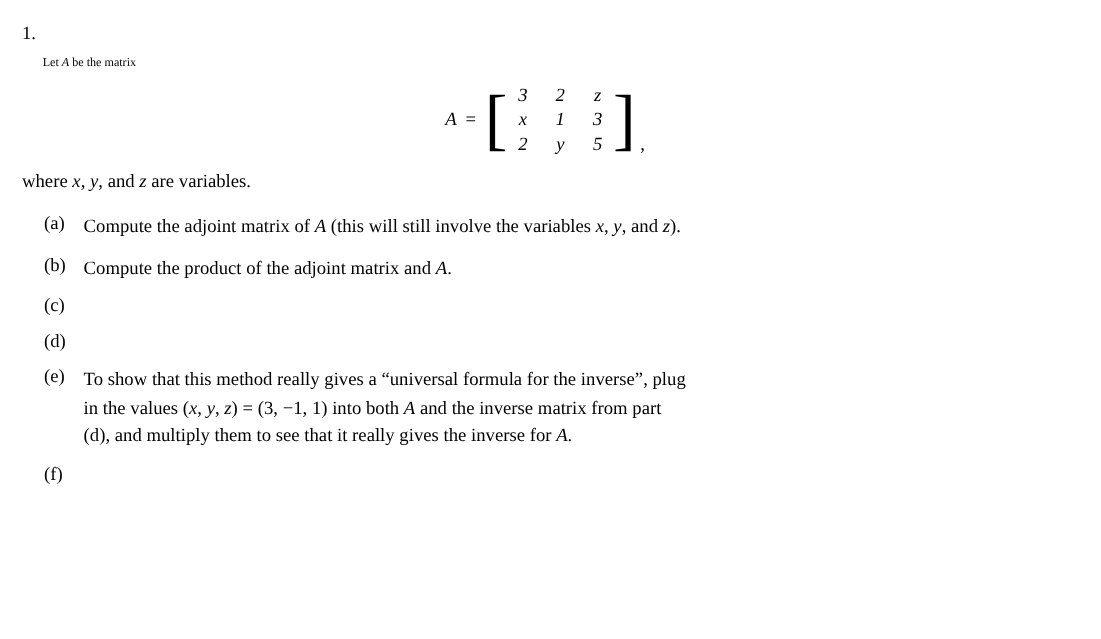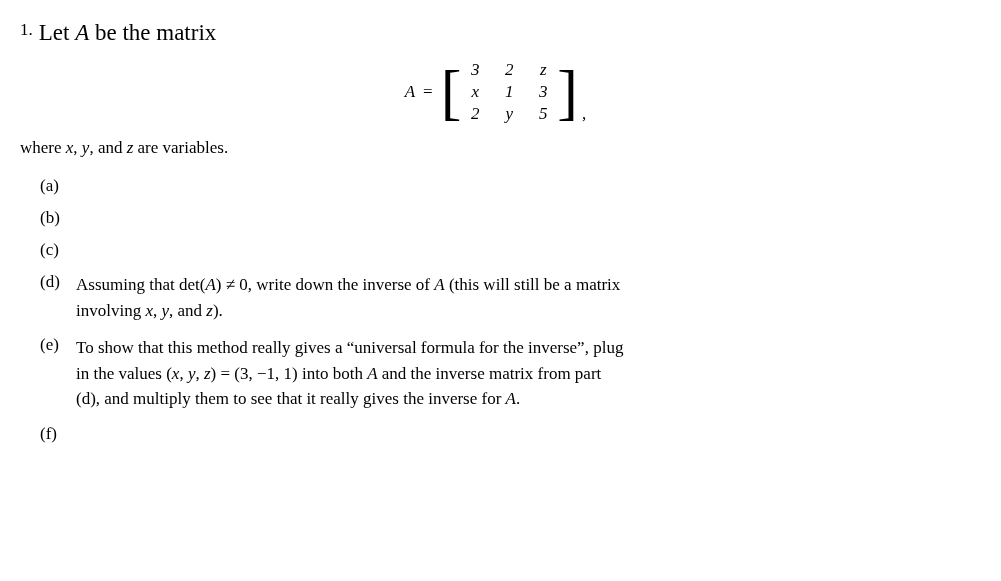--- a/index.html
+++ b/index.html
@@ -24,21 +24,22 @@
       margin-bottom: 10px;
     }
 
     .problem-number {
       font-size: 17px;
       margin-right: 6px;
       white-space: nowrap;
     }
 
     .problem-intro {
-      font-size: 23px;
+      font-size: 11px;
+      margin-top: 31px;
     }
 
     .matrix-equation {
       display: flex;
       align-items: center;
       justify-content: center;
       margin: 8px 0 10px 0;
     }
 
     .matrix-label {
@@ -161,36 +162,38 @@
 </div>
 
 <div class="where-line">
   where <em>x</em>, <em>y</em>, and <em>z</em> are variables.
 </div>
 
 <ul class="parts-list">
 
   <li class="part-item">
     <span class="part-label">(a)</span>
+    <span class="part-text">
+      Compute the adjoint matrix of <em>A</em> (this will still involve the variables <em>x</em>, <em>y</em>, and <em>z</em>).
+    </span>
   </li>
 
   <li class="part-item">
     <span class="part-label">(b)</span>
+    <span class="part-text">
+      Compute the product of the adjoint matrix and <em>A</em>.
+    </span>
   </li>
 
   <li class="part-item">
     <span class="part-label">(c)</span>
   </li>
 
   <li class="part-item">
     <span class="part-label">(d)</span>
-    <span class="part-text">
-      Assuming that det(<em>A</em>) ≠ 0, write down the inverse of <em>A</em> (this will still be a matrix<br>
-      involving <em>x</em>, <em>y</em>, and <em>z</em>).
-    </span>
   </li>
 
   <li class="part-item">
     <span class="part-label">(e)</span>
     <span class="part-text">
       To show that this method really gives a “universal formula for the inverse”, plug<br>
       in the values (<em>x</em>, <em>y</em>, <em>z</em>) = (3, −1, 1) into both <em>A</em> and the inverse matrix from part<br>
       (d), and multiply them to see that it really gives the inverse for <em>A</em>.
     </span>
   </li>

